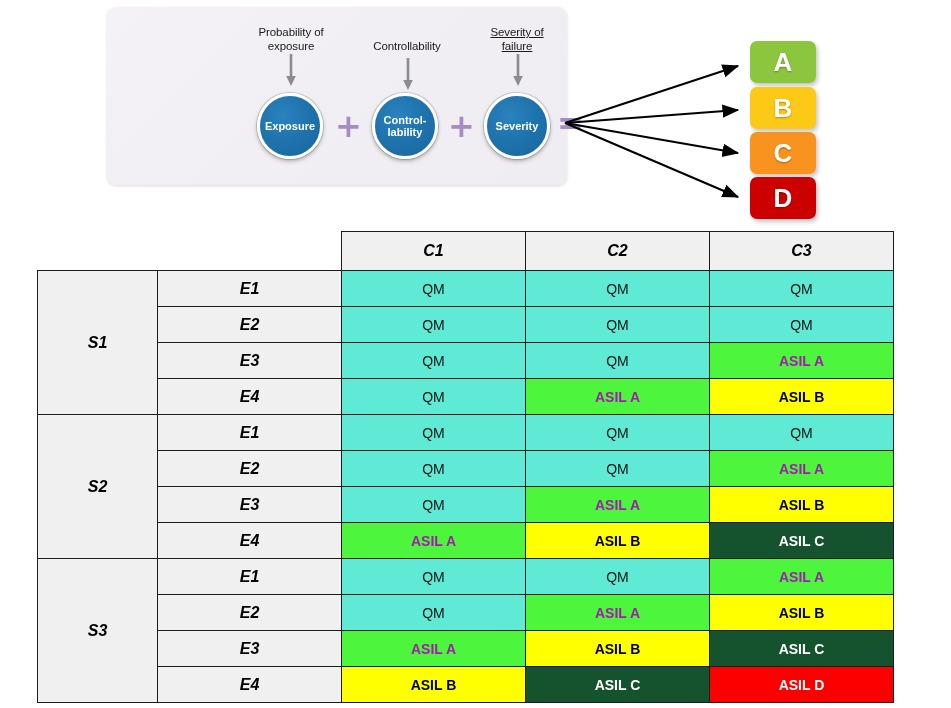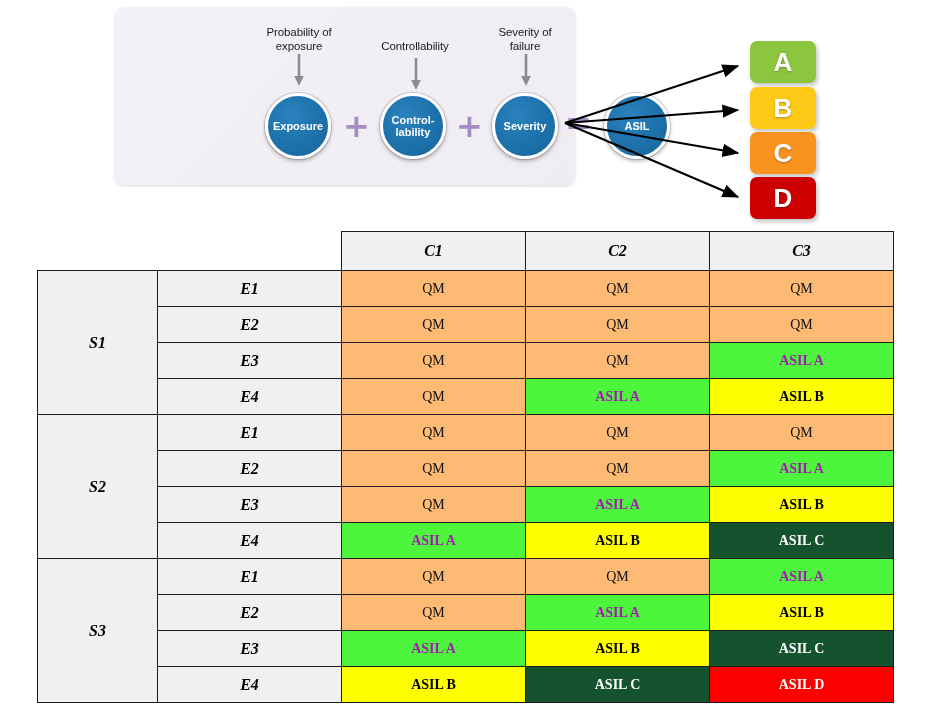--- a/index.html
+++ b/index.html
@@ -11,21 +11,21 @@
     width: 951px;
     height: 708px;
     position: relative;
     overflow: hidden;
     font-family: "Liberation Sans", sans-serif;
   }
 
   
   #asil-formula-panel {
     position: absolute;
-    left: 115px;
+    left: 107px;
     top: 7px;
     width: 460px;
     height: 178px;
     background: linear-gradient(135deg, #f4f2f6 0%, #f1eff4 45%, #efecf2 100%);
     border-radius: 9px;
     box-shadow: 0 1px 3px rgba(0,0,0,0.16);
   }
 
   .formula-label {
     position: absolute;
@@ -123,21 +123,21 @@
     border-collapse: collapse;
     table-layout: fixed;
   }
   #risk-matrix td, #risk-matrix th {
     border: 1.6px solid #1c1c1c;
     padding: 0;
     height: 35px;
     text-align: center;
     vertical-align: middle;
     font-size: 14px;
-    font-family: Liberation Serif, serif;
+    font-family: Liberation Sans, sans-serif;
   }
   #risk-matrix .spacer-cell {
     border: none;
     background: transparent;
   }
   #risk-matrix .col-head {
     background: #f0f0f0;
     font-style: italic;
     font-weight: bold;
     font-size: 16px;
@@ -149,59 +149,58 @@
     background: #f0f0f0;
     font-style: italic;
     font-weight: bold;
     font-size: 16px;
     color: #000;
   }
   #risk-matrix .val {
     font-weight: normal;
     color: #111;
   }
-  #risk-matrix .val.lvl-qm  { background: #fdba74; font-weight: normal; }
+  #risk-matrix .val.lvl-qm  { background: #5eead4; font-weight: normal; }
   #risk-matrix .val.lvl-a   { background: #4df53c; font-weight: bold; color:#a21caf; }
   #risk-matrix .val.lvl-b   { background: #ffff00; font-weight: bold; color:#000; }
   #risk-matrix .val.lvl-c   { background: #14532d; font-weight: bold; color:#ffffff; }
   #risk-matrix .val.lvl-d   { background: #fc0000; font-weight: bold; color:#ffffff; }
 
   .col-s  { width: 120px; }
   .col-e  { width: 184px; }
   .col-c  { width: 184px; }
 </style>
 </head>
 <body>
 
 <div id="asil-formula-panel">
 
   <div class="formula-label" id="label-exposure" style="white-space: pre-line;">Probability of
 exposure</div>
   <div class="formula-label" id="label-control" style="white-space: pre-line;">Controllability</div>
-  <div class="formula-label" id="label-severity" style="white-space: pre-line;">Severity of
+  <div class="formula-label" id="label-severity" style="white-space: pre-line; text-decoration: underline;">Severity of
 failure</div>
 
   <svg class="down-arrow" id="arrow-exposure" viewBox="0 0 14 34">
     <path d="M7 0 L7 24" stroke="#8b8b92" stroke-width="2.6" fill="none"></path>
     <path d="M7 32 L2.2 22 L11.8 22 Z" fill="#8b8b92"></path>
   </svg>
   <svg class="down-arrow" id="arrow-control" viewBox="0 0 14 34">
     <path d="M7 0 L7 24" stroke="#8b8b92" stroke-width="2.6" fill="none"></path>
     <path d="M7 32 L2.2 22 L11.8 22 Z" fill="#8b8b92"></path>
   </svg>
   <svg class="down-arrow" id="arrow-severity" viewBox="0 0 14 34">
     <path d="M7 0 L7 24" stroke="#8b8b92" stroke-width="2.6" fill="none"></path>
     <path d="M7 32 L2.2 22 L11.8 22 Z" fill="#8b8b92"></path>
   </svg>
 
   <div class="node-circle" id="node-exposure" style="white-space: pre-line;">Exposure</div>
   <div class="node-circle" id="node-control" style="white-space: pre-line;">Control-
 lability</div>
   <div class="node-circle" id="node-severity" style="white-space: pre-line;">Severity</div>
-  <div class="node-circle" id="node-asil" style="white-space: pre-line;">ASIL</div>
 
   <div class="op-symbol" id="op-plus-1">+</div>
   <div class="op-symbol" id="op-plus-2">+</div>
   <div class="op-symbol" id="op-equals">=</div>
 </div>
 
 <svg id="fan-arrows" viewBox="0 0 210 190">
   <defs>
     <marker id="ahead" markerWidth="9" markerHeight="9" refX="7.4" refY="3.2" orient="auto">
       <path d="M0,0 L8,3.2 L0,6.4 Z" fill="#000000"></path>

